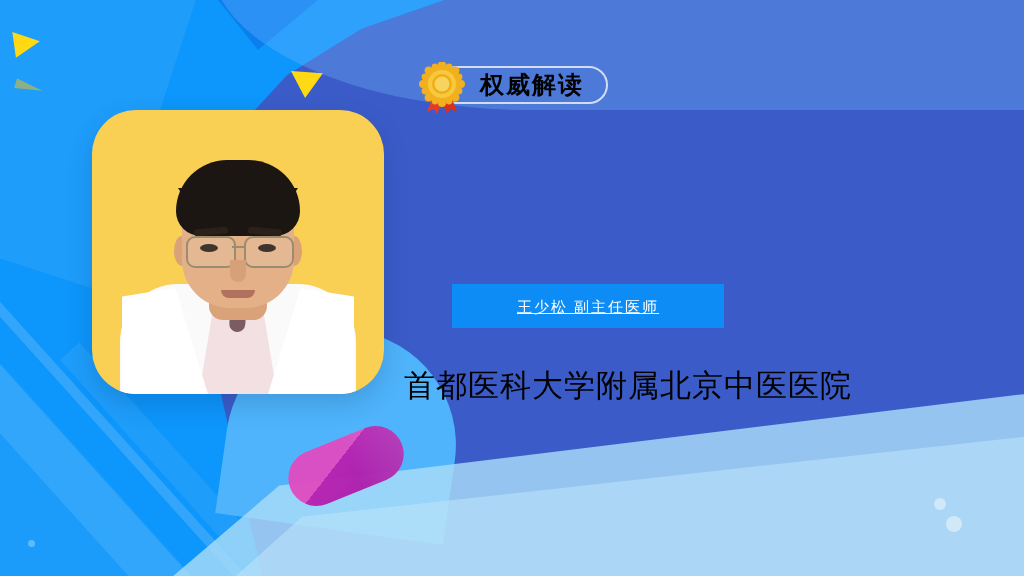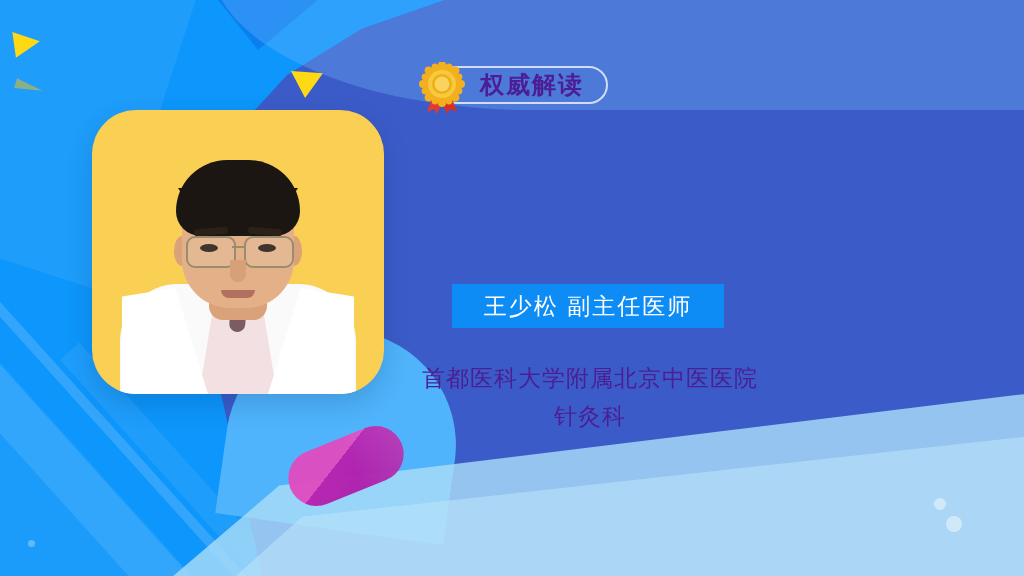--- a/index.html
+++ b/index.html
@@ -321,21 +321,21 @@
     position: relative;
     height: 38px;
     padding: 0 22px 0 40px;
     border: 2px solid rgba(255,255,255,0.75);
     border-radius: 19px;
     display: flex;
     align-items: center;
     box-sizing: border-box;
   }
   .badge-pill .badge-text {
-    color: #4c1d95;
+    color: #000000;
     font-size: 24px;
     font-weight: bold;
     letter-spacing: 2px;
     line-height: 1;
     white-space: nowrap;
   }
   .medal {
     position: absolute;
     left: -22px; top: -6px;
     width: 48px; height: 54px;
@@ -359,33 +359,34 @@
     position: absolute;
     left: 452px; top: 284px;
     width: 272px; height: 44px;
     background: #0D8CF5;
     display: flex;
     align-items: center;
     justify-content: center;
   }
   .name-badge .name-text {
     color: #FFFFFF;
-    font-size: 23px;
+    font-size: 15px;
     letter-spacing: 2px;
     line-height: 1;
     white-space: nowrap;
+    text-decoration: underline;
   }
 
   .hospital {
     position: absolute;
     left: 404px; top: 360px;
     width: 372px;
     text-align: center;
-    color: #4c1d95;
-    font-size: 23px;
+    color: #000000;
+    font-size: 31px;
     letter-spacing: 1px;
     line-height: 1.65;
   }
   .hospital .line { display: block; white-space: nowrap; }
 </style>
 </head>
 <body>
 
 <div id="stage">
 
@@ -475,16 +476,15 @@
     </div>
   </div>
 
 
   <div class="name-badge">
     <span class="name-text">王少松 副主任医师</span>
   </div>
 
   <div class="hospital">
     <span class="line">首都医科大学附属北京中医医院</span>
-    <span class="line">针灸科</span>
   </div>
 
 </div>
 
 </body></html>

